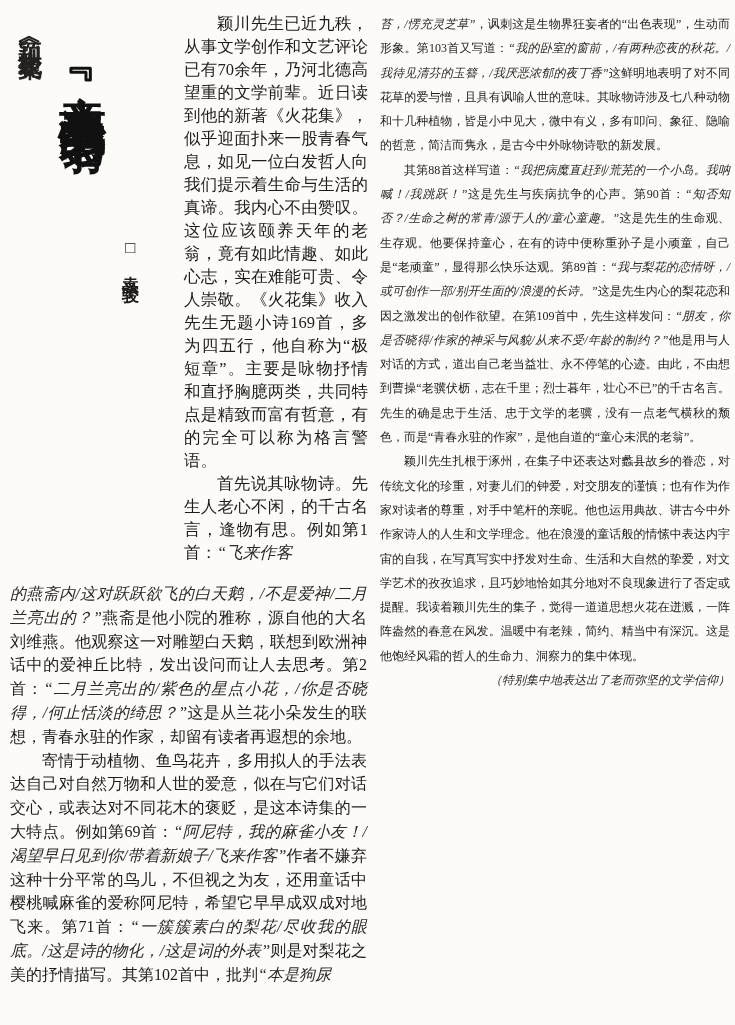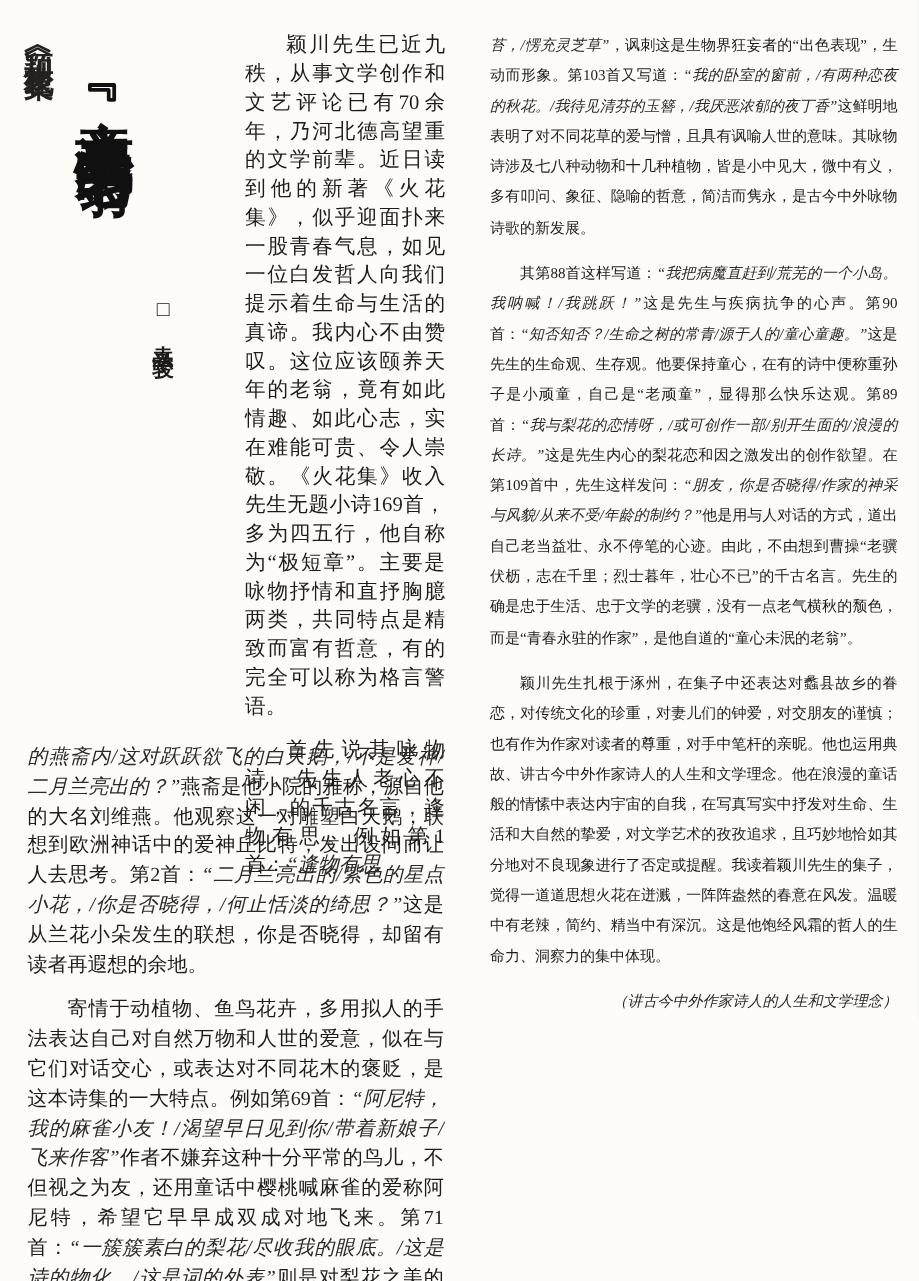--- a/index.html
+++ b/index.html
@@ -29,21 +29,21 @@
     color:#111;
   }
   .author{
     position:absolute;left:119px;top:238px;
     writing-mode:vertical-rl;
     font-size:17px;font-weight:600;
     letter-spacing:5px;
   }
   
   .textblock p{
-    margin:12px;
+    margin:0;
     text-align:justify;
     text-justify:inter-character;
   }
   .textblock p.indent{text-indent:2em;}
   .col-intro{
     position:absolute;left:184px;top:12px;width:184px;
     font-size:16.5px;line-height:23px;
   }
   .block-lower{
     position:absolute;left:10px;top:582px;width:357px;
@@ -74,28 +74,28 @@
 <div class="page">
 
   <div>
     <div class="series-label">颖川《火花集》：</div>
     <h1 class="main-title">『童心未泯的老翁』</h1>
     <div class="author">□袁学骏</div>
   </div>
 
   <div class="col-intro textblock">
     <p class="indent"><span class="seg normal">颖川先生已近九秩，从事文学创作和文艺评论已有70余年，乃河北德高望重的文学前辈。近日读到他的新著《火花集》，似乎迎面扑来一股青春气息，如见一位白发哲人向我们提示着生命与生活的真谛。我内心不由赞叹。这位应该颐养天年的老翁，竟有如此情趣、如此心志，实在难能可贵、令人崇敬。《火花集》收入先生无题小诗169首，多为四五行，他自称为“极短章”。主要是咏物抒情和直抒胸臆两类，共同特点是精致而富有哲意，有的完全可以称为格言警语。</span></p>
-    <p class="indent"><span class="seg normal">首先说其咏物诗。先生人老心不闲，的千古名言，逢物有思。例如第1首：</span><span class="seg verse">“逢物有思</span></p>
+    <p class="indent"><span class="seg normal">首先说其咏物诗。先生人老心不闲，的千古名言，逢物有思。例如第1首：</span><span class="seg verse">“飞来作客</span></p>
   </div>
 
   <div class="block-lower textblock">
-    <p><span class="seg verse">的燕斋内/这对跃跃欲飞的白天鹅，/不是爱神/二月兰亮出的？”</span><span class="seg normal">燕斋是他小院的雅称，源自他的大名刘维燕。他观察这一对雕塑白天鹅，联想到欧洲神话中的爱神丘比特，发出设问而让人去思考。第2首：</span><span class="seg verse">“二月兰亮出的/紫色的星点小花，/你是否晓得，/何止恬淡的绮思？”</span><span class="seg normal">这是从兰花小朵发生的联想，你是否晓得，却留有读者再遐想的余地。</span></p>
+    <p><span class="seg verse">的燕斋内/这对跃跃欲飞的白天鹅，/不是爱神/二月兰亮出的？”</span><span class="seg normal">燕斋是他小院的雅称，源自他的大名刘维燕。他观察这一对雕塑白天鹅，联想到欧洲神话中的爱神丘比特，发出设问而让人去思考。第2首：</span><span class="seg verse">“二月兰亮出的/紫色的星点小花，/你是否晓得，/何止恬淡的绮思？”</span><span class="seg normal">这是从兰花小朵发生的联想，青春永驻的作家，却留有读者再遐想的余地。</span></p>
     <p class="indent"><span class="seg normal">寄情于动植物、鱼鸟花卉，多用拟人的手法表达自己对自然万物和人世的爱意，似在与它们对话交心，或表达对不同花木的褒贬，是这本诗集的一大特点。例如第69首：</span><span class="seg verse">“阿尼特，我的麻雀小友！/渴望早日见到你/带着新娘子/飞来作客”</span><span class="seg normal">作者不嫌弃这种十分平常的鸟儿，不但视之为友，还用童话中樱桃喊麻雀的爱称阿尼特，希望它早早成双成对地飞来。第71首：</span><span class="seg verse">“一簇簇素白的梨花/尽收我的眼底。/这是诗的物化，/这是词的外表”</span><span class="seg normal">则是对梨花之美的抒情描写。其第102首中，批判</span><span class="seg verse">“本是狗尿</span></p>
   </div>
 
   <div class="col-right textblock">
     <p><span class="seg verse">苔，/愣充灵芝草”</span><span class="seg normal">，讽刺这是生物界狂妄者的“出色表现”，生动而形象。第103首又写道：</span><span class="seg verse">“我的卧室的窗前，/有两种恋夜的秋花。/我待见清芬的玉簪，/我厌恶浓郁的夜丁香”</span><span class="seg normal">这鲜明地表明了对不同花草的爱与憎，且具有讽喻人世的意味。其咏物诗涉及七八种动物和十几种植物，皆是小中见大，微中有义，多有叩问、象征、隐喻的哲意，简洁而隽永，是古今中外咏物诗歌的新发展。</span></p>
     <p class="indent"><span class="seg normal">其第88首这样写道：</span><span class="seg verse">“我把病魔直赶到/荒芜的一个小岛。我呐喊！/我跳跃！”</span><span class="seg normal">这是先生与疾病抗争的心声。第90首：</span><span class="seg verse">“知否知否？/生命之树的常青/源于人的/童心童趣。”</span><span class="seg normal">这是先生的生命观、生存观。他要保持童心，在有的诗中便称重孙子是小顽童，自己是“老顽童”，显得那么快乐达观。第89首：</span><span class="seg verse">“我与梨花的恋情呀，/或可创作一部/别开生面的/浪漫的长诗。”</span><span class="seg normal">这是先生内心的梨花恋和因之激发出的创作欲望。在第109首中，先生这样发问：</span><span class="seg verse">“朋友，你是否晓得/作家的神采与风貌/从来不受/年龄的制约？”</span><span class="seg normal">他是用与人对话的方式，道出自己老当益壮、永不停笔的心迹。由此，不由想到曹操“老骥伏枥，志在千里；烈士暮年，壮心不已”的千古名言。先生的确是忠于生活、忠于文学的老骥，没有一点老气横秋的颓色，而是“青春永驻的作家”，是他自道的“童心未泯的老翁”。</span></p>
     <p class="indent"><span class="seg normal">颖川先生扎根于涿州，在集子中还表达对蠡县故乡的眷恋，对传统文化的珍重，对妻儿们的钟爱，对交朋友的谨慎；也有作为作家对读者的尊重，对手中笔杆的亲昵。他也运用典故、讲古今中外作家诗人的人生和文学理念。他在浪漫的童话般的情愫中表达内宇宙的自我，在写真写实中抒发对生命、生活和大自然的挚爱，对文学艺术的孜孜追求，且巧妙地恰如其分地对不良现象进行了否定或提醒。我读着颖川先生的集子，觉得一道道思想火花在迸溅，一阵阵盎然的春意在风发。温暖中有老辣，简约、精当中有深沉。这是他饱经风霜的哲人的生命力、洞察力的集中体现。</span></p>
-    <p class="byline">（讲古今中外作家诗人的人生和文学理念）</p>
+    <p class="byline">（特别集中地表达出了老而弥坚的文学信仰）</p>
   </div>
 
 </div>
 
 </body></html>

